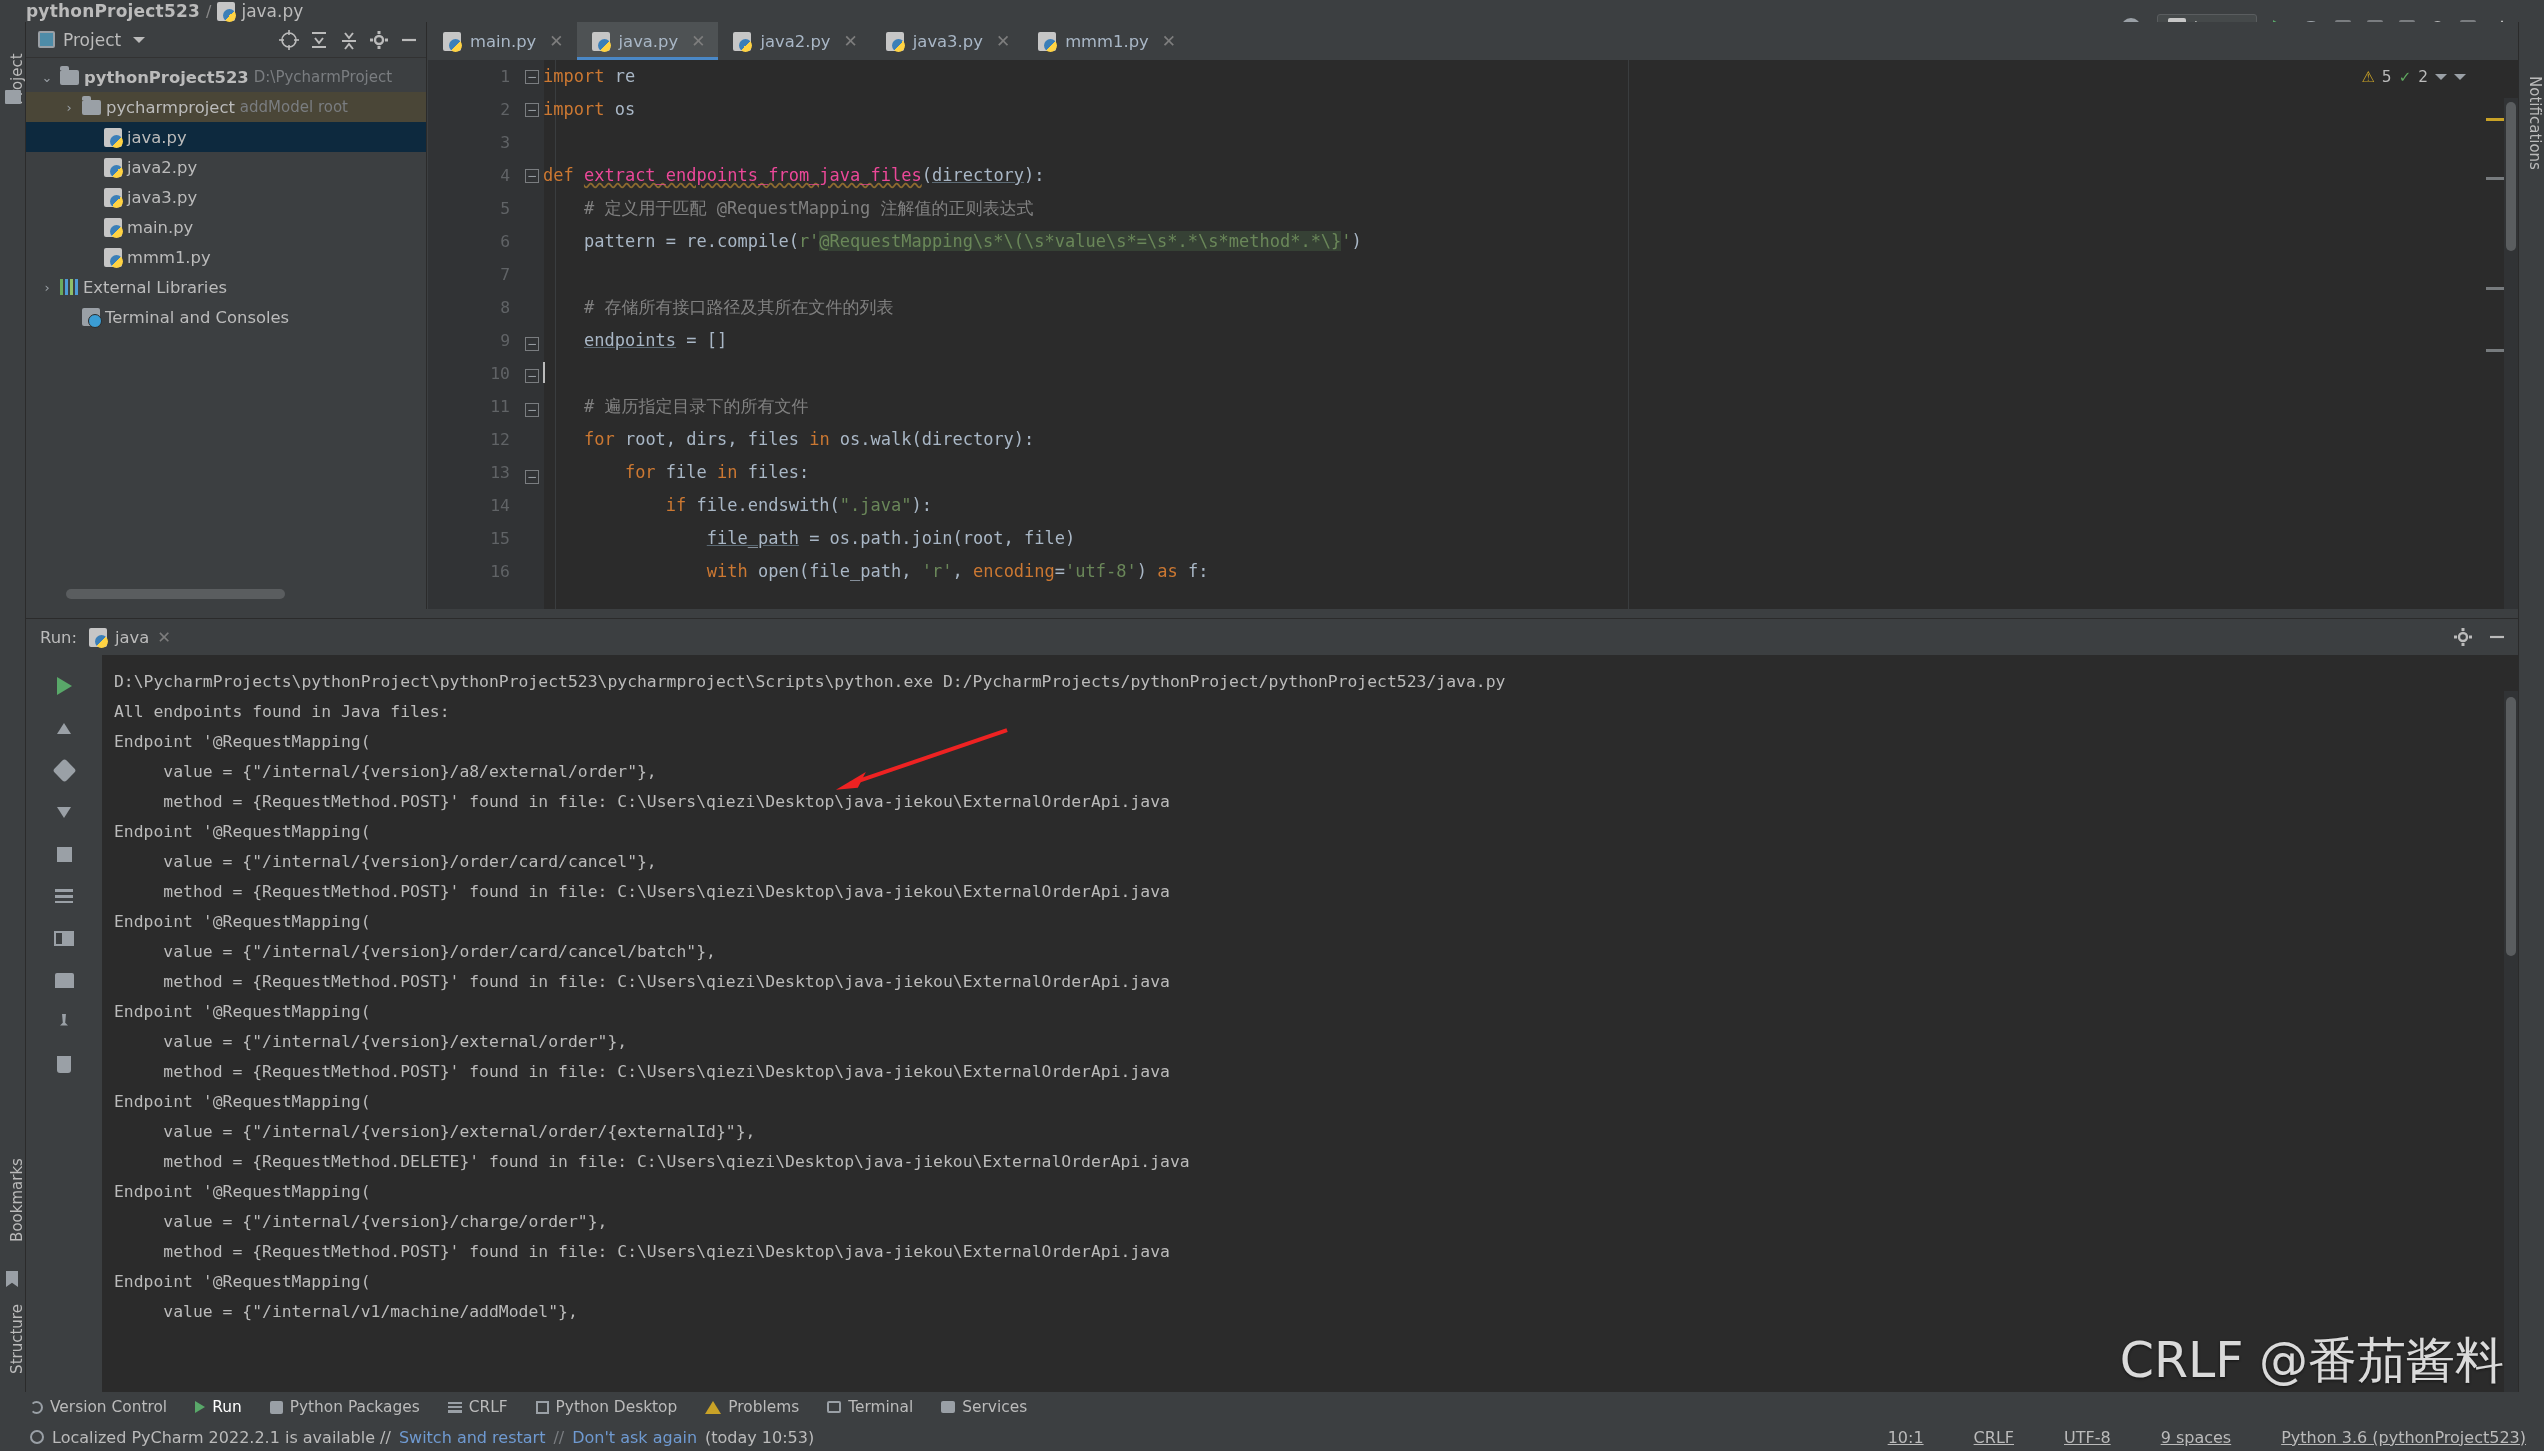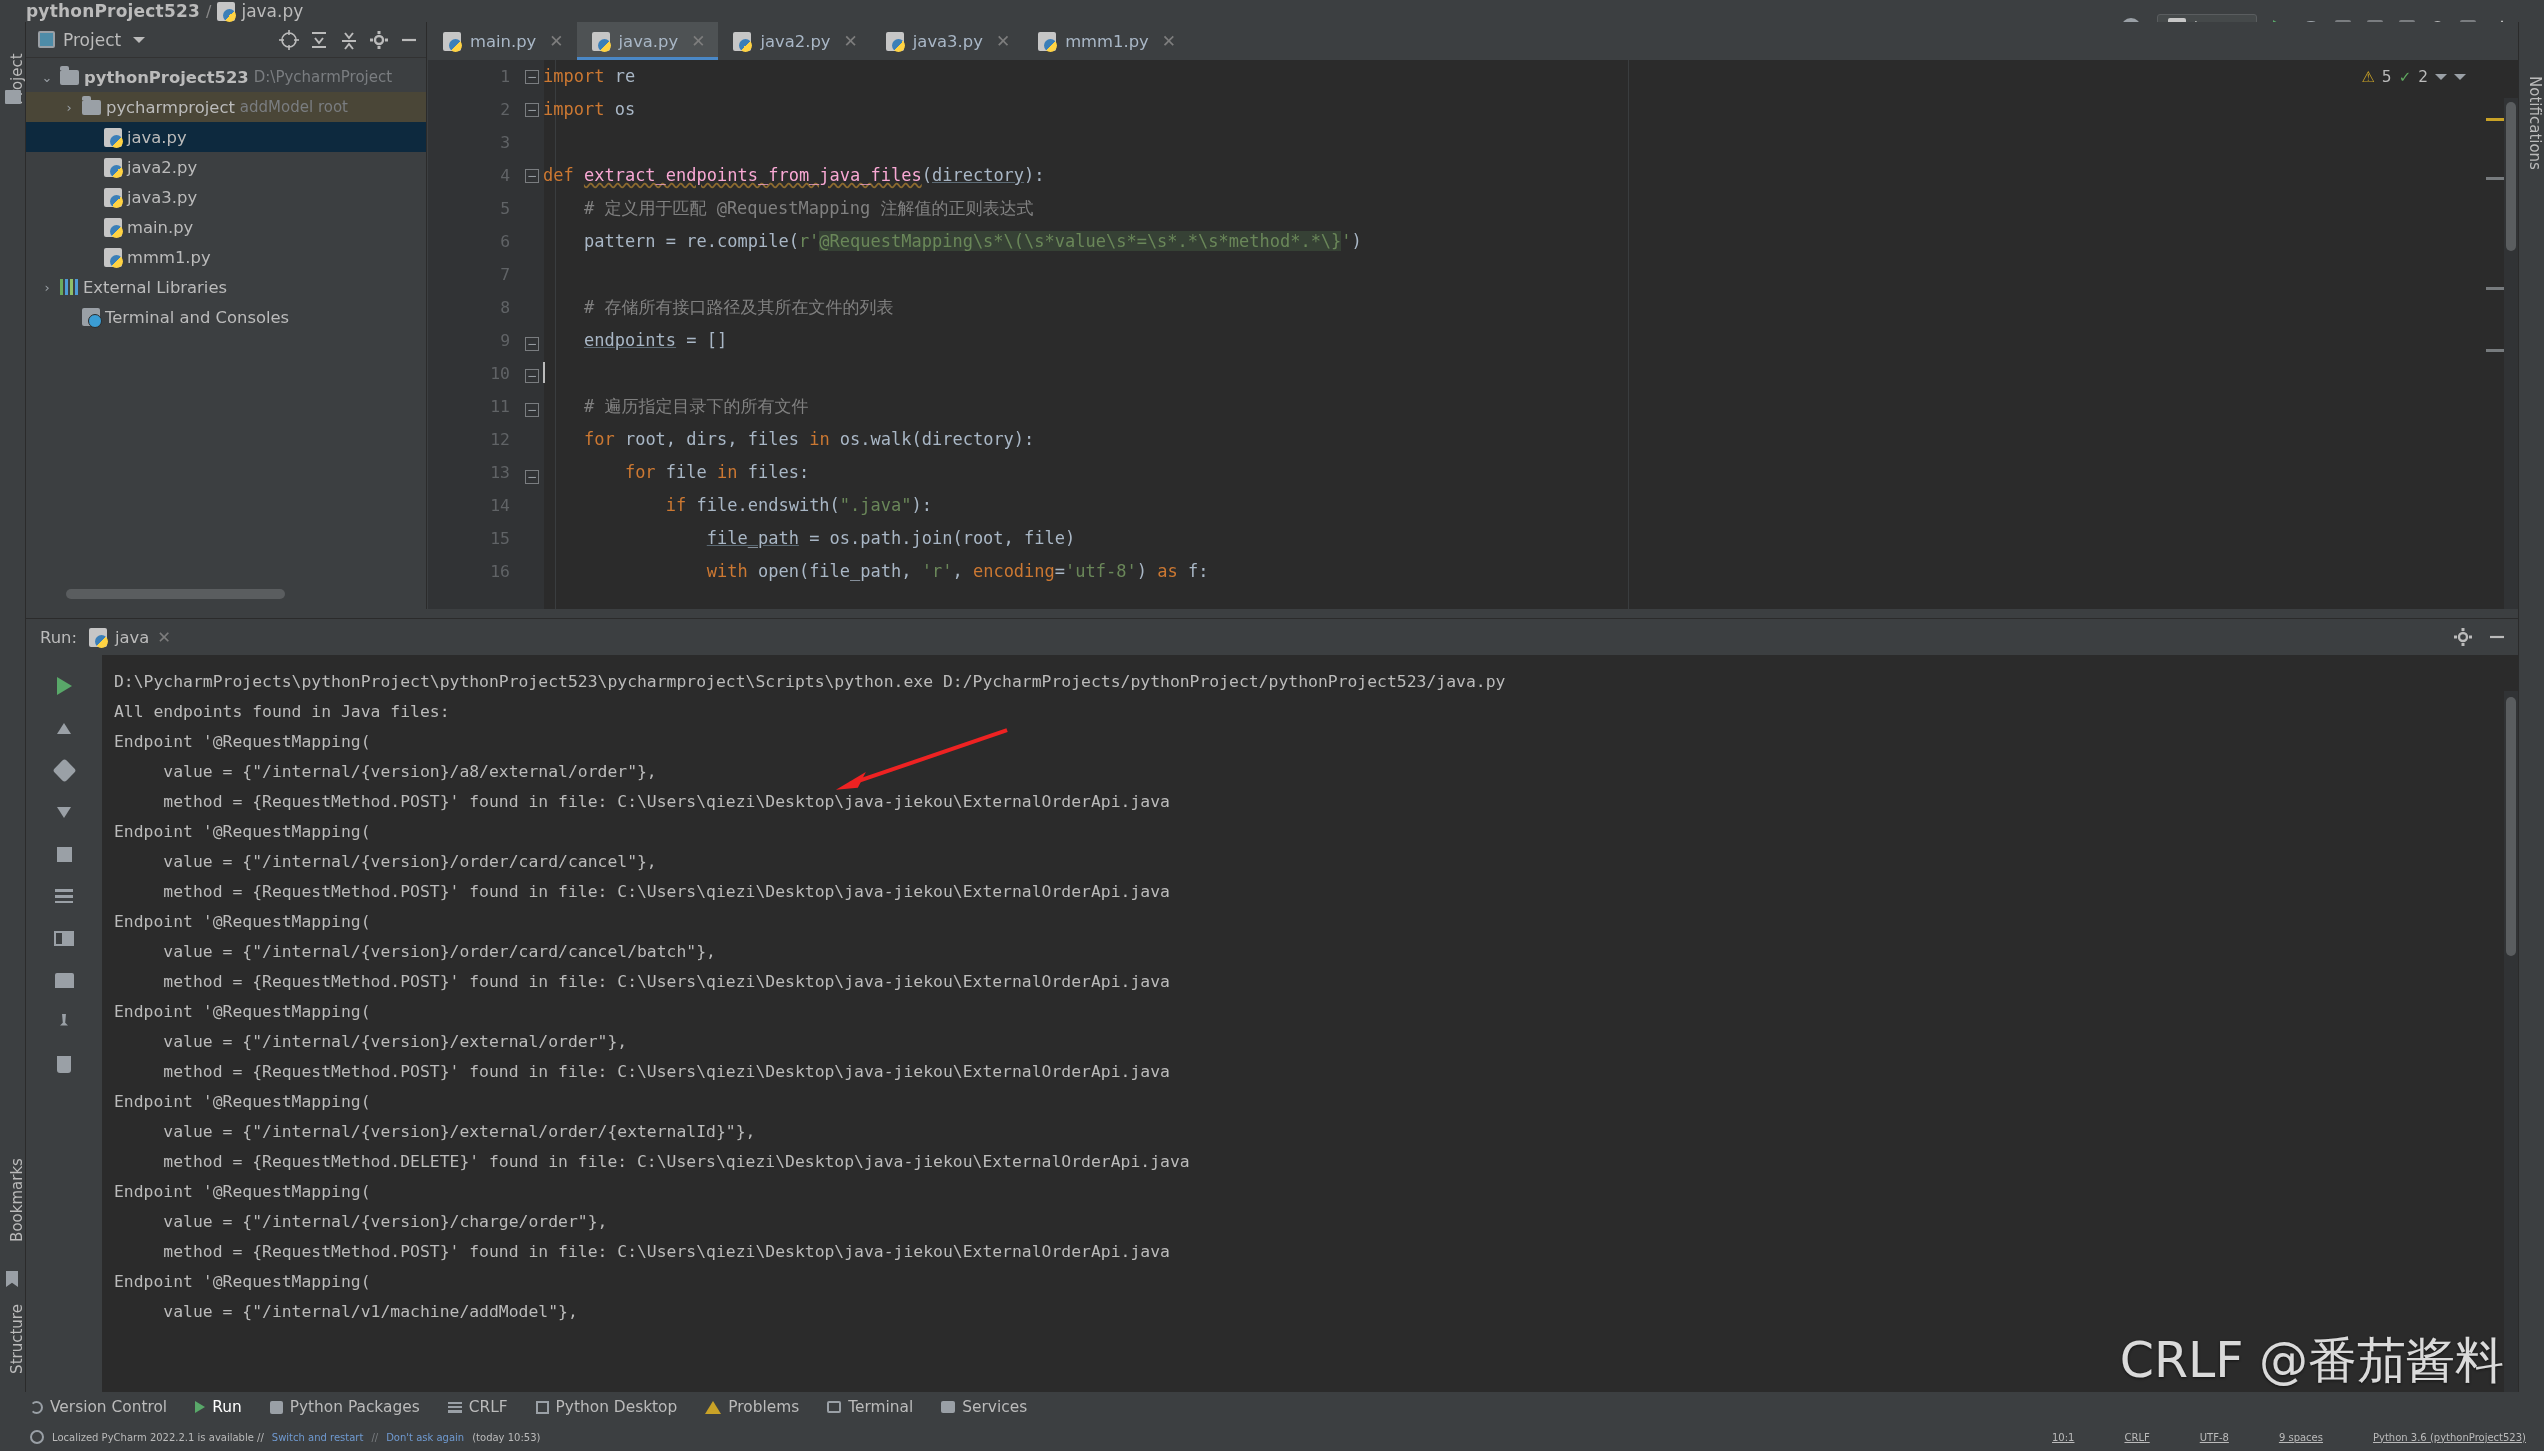--- a/index.html
+++ b/index.html
@@ -172,21 +172,21 @@
     font-family: "DejaVu Sans Mono", monospace; font-size: 17px;
     white-space: pre;
   }
   .cl { height: 33px; line-height: 33px; color: #a9b7c6; }
   .kw   { color: #cc7832; }
   .cmt  { color: #808080; }
   .str  { color: #6a8759; }
   .strhl{ color: #6a8759; background: #364135; }
   .var  { color: #a9b7c6; }
   .varu { color: #a9b7c6; text-decoration: underline; text-decoration-color:#5c6a74; }
-  .fndef{ color: #f9a8d4; text-decoration: underline wavy #8d6b2f; }
+  .fndef{ color: #ec4899; text-decoration: underline wavy #8d6b2f; }
   .caret {
     display: inline-block; width: 2px; height: 21px; background: #bbbbbb;
     vertical-align: -4px;
   }
   .rulers {
     position: absolute; left: 115px; top: 0; right: 0; height: 100%;
     pointer-events: none;
   }
   .vline { position: absolute; top: 0; width: 1px; height: 100%; background: #3a3d3f; }
 
@@ -331,21 +331,21 @@
   .prob-ico {
     width: 0; height: 0; border-left: 8px solid transparent;
     border-right: 8px solid transparent; border-bottom: 13px solid #c9a227;
   }
   .term-ico { width: 14px; height: 12px; border: 2px solid #9aa0a6; border-radius: 2px; }
   .srv-ico { width: 14px; height: 12px; background: #9aa0a6; border-radius: 2px; }
 
   .statusbar {
     position: absolute; left: 0; bottom: 0; width: 2544px; height: 30px;
     background: #3c3f41; display: flex; align-items: center;
-    padding: 0 18px 0 30px; font-size: 10px; color: #bbbbbb;
+    padding: 0 18px 0 30px; font-size: 16px; color: #bbbbbb;
   }
   .sb-left { display: flex; align-items: center; gap: 8px; flex: 1; }
   .sb-right { display: flex; align-items: center; gap: 50px; text-decoration: underline; }
   .sb-link { color: #6f9ad1; cursor: pointer; }
   .sb-sep { color: #7a7d80; }
   .globe {
     width: 14px; height: 14px; border: 2px solid #9aa0a6; border-radius: 50%;
   }
 
   

